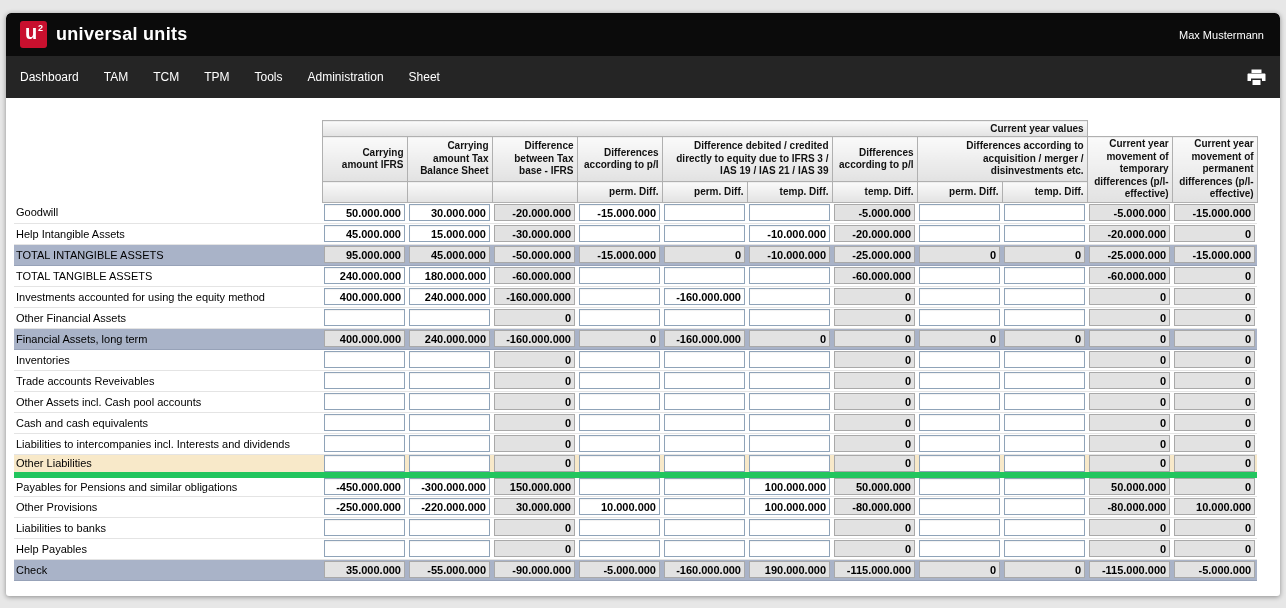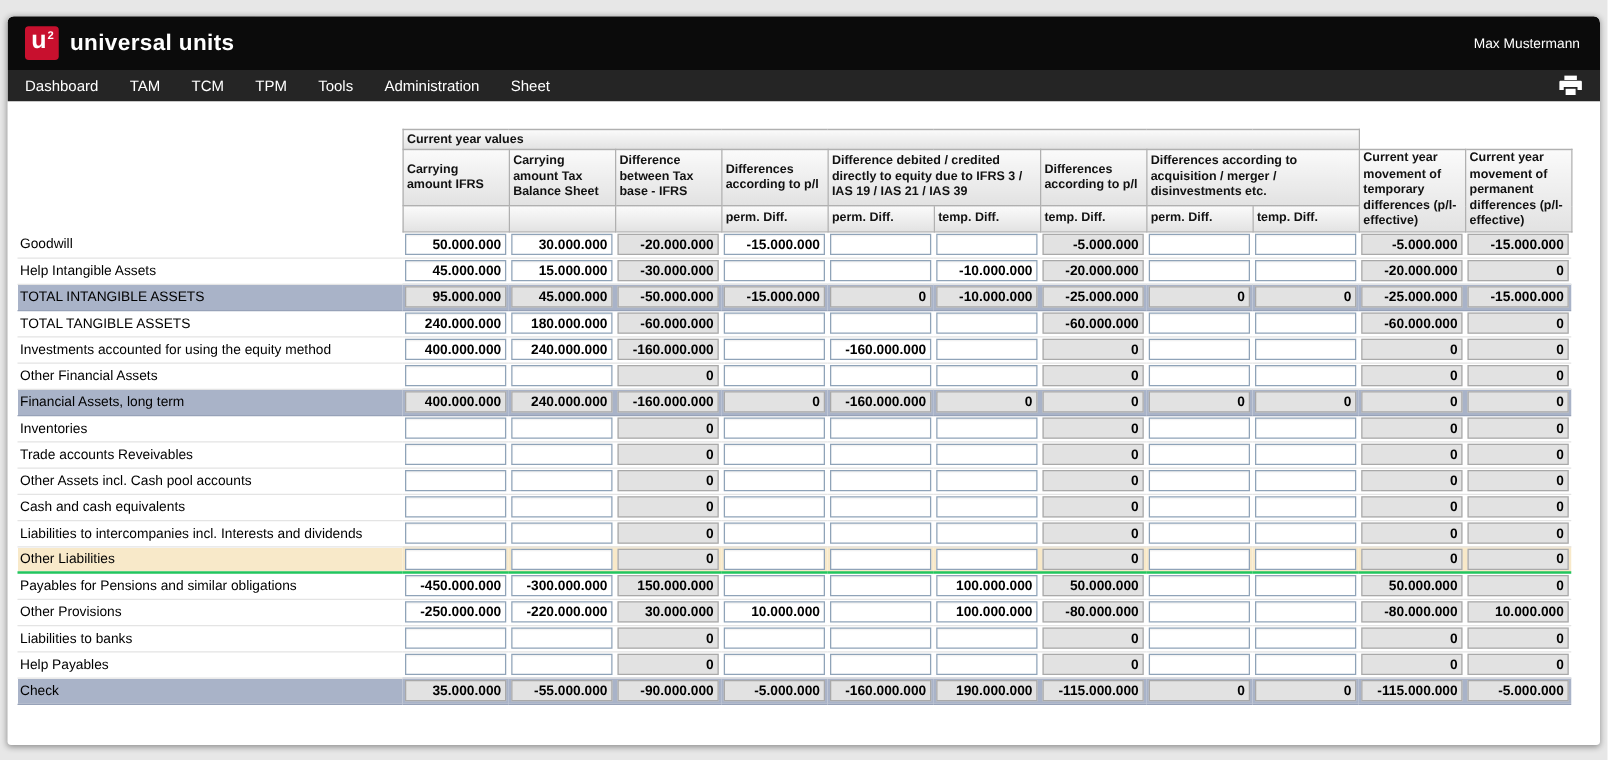--- a/index.html
+++ b/index.html
@@ -33,39 +33,39 @@
     border-radius: 3px;
     position: relative; color: #fff;
   }
   .logo-u { position: absolute; left: 5px; top: 0px; font-size: 20px; font-weight: bold; }
   .logo-sup { position: absolute; right: 4px; top: 2px; font-size: 9px; font-weight: bold; }
   .brand { color: #fff; font-size: 18px; font-weight: bold; margin-left: 9px; letter-spacing: .3px; }
   .user { margin-left: auto; color: #fff; font-size: 11px; }
 
   
   .navbar {
-    height: 25px;
+    height: 42px;
     background: var(--navbar-bg, #252525);
     display: flex; align-items: center;
     padding: 0 14px;
   }
   .nav-items { display: flex; align-items: center; }
   .nav-item { color: #fff; font-size: 12px; margin-right: 25px; cursor: pointer; white-space: nowrap; }
   .print-btn { margin-left: auto; cursor: pointer; display: flex; align-items: center; }
 
   
   .content { padding: 22px 8px 0 8px; }
   table.grid { border-collapse: collapse; table-layout: fixed; width: 1243px; }
   .grid col.c-label { width: 308px; }
   .grid col.c-data { width: 85px; }
   .grid thead th {
     background: linear-gradient(#fafafa, #e2e2e2);
     border: 1px solid #b0b0b0;
     font-size: 10px; font-weight: bold; color: #111;
-    text-align: left; padding: 1px 3px;
+    text-align: right; padding: 1px 3px;
   }
   .group-h { height: 16px; font-size: 10.5px; }
   .main-h { height: 38px; line-height: 1.25; vertical-align: middle; }
   .sub-h { height: 18px; }
   .corner, .blank { background: transparent; border: none; }
 
   .grid tbody td { height: 21px; border-bottom: 1px solid #e4e4e4; padding: 0 2px; vertical-align: middle; }
   td.rowlabel { font-size: 11px; padding: 0 4px 0 6px; white-space: nowrap; overflow: hidden; color: #000; }
   td.cell input {
     display: block; width: 100%; height: 17px;
@@ -73,21 +73,21 @@
     text-align: right; padding: 0 3px;
     border: 1px solid #8fa3b8; background: #fff; color: #000;
     box-shadow: inset 0 1px 1px rgba(0,0,0,.06);
   }
   td.cell input.ro {
     background: var(--readonly-bg, #e2e2e2);
     border-color: #a9a9a9;
     box-shadow: none;
   }
   tr.row-total td { background: var(--total-row, #a9b3c8); border-bottom: 1px solid #97a2b8; }
-  tr.row-warn  td { background: var(--warn-row, #f8e9c9); border-bottom: 2px solid #22c55e; margin-left: 29px; }
+  tr.row-warn  td { background: var(--warn-row, #f8e9c9); border-bottom: 6px solid #22c55e; margin-left: 29px; }
 </style>
 </head>
 <body>
 
 <div class="page">
   <div class="app">
 
     <div class="topbar">
       <div class="logo">
         <span class="logo-u">u</span>

